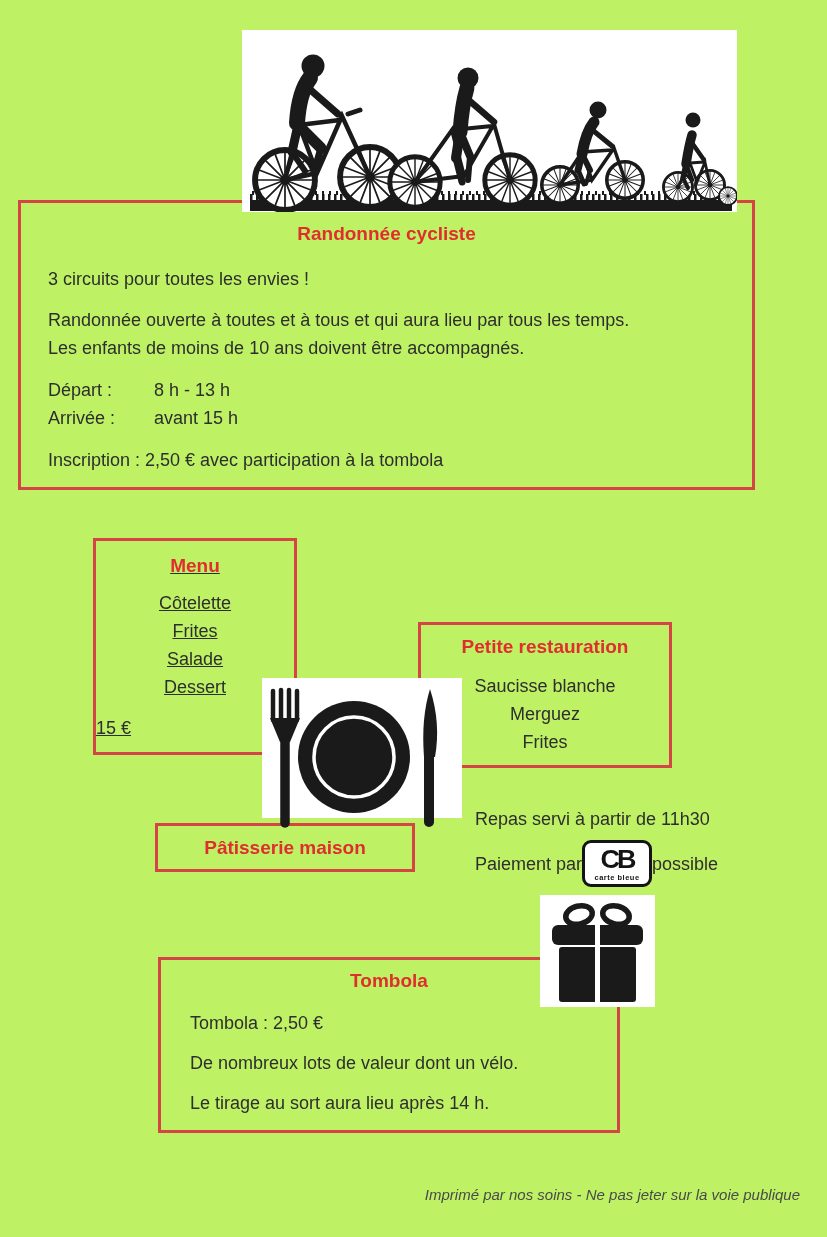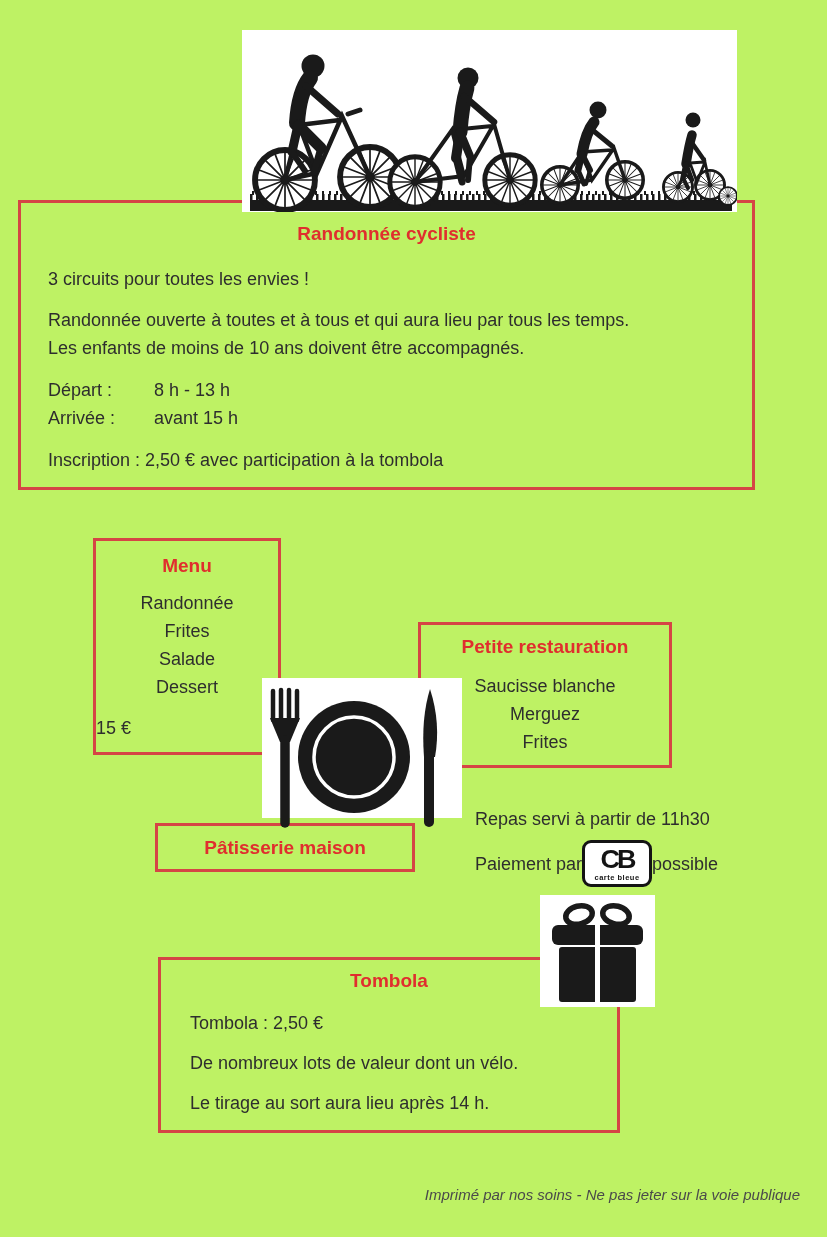--- a/index.html
+++ b/index.html
@@ -32,21 +32,21 @@
   .main-box .box-title { margin-top: 20px; }
   .main-inner { padding-left: 27px; padding-right: 16px; }
   .p-intro { margin-top: 20px; }
   .p-desc { margin-top: 13px; }
   .sched { margin-top: 14px; }
   .sched-row { display: flex; gap: 23px; }
   .sched-label { width: 83px; flex: 0 0 83px; }
   .p-inscription { margin-top: 14px; }
 
   
-  .menu-box { left: 93px; top: 538px; width: 188px; height: 217px; }
+  .menu-box { left: 93px; top: 538px; width: 204px; height: 217px; text-decoration: underline; }
   .menu-box .box-title { margin-top: 14px; }
   .menu-items { margin-top: 12px; text-align: center; }
   .menu-price { margin-top: 13px; }
 
   
   .petite-box { left: 418px; top: 622px; width: 254px; height: 146px; }
   .petite-box .box-title { margin-top: 11px; }
   .petite-items { margin-top: 14px; text-align: center; }
 
   
@@ -187,21 +187,21 @@
           <span>avant 15 h</span>
         </div>
       </div>
       <div class="body-text p-inscription">Inscription : 2,50 € avec participation à la tombola</div>
     </div>
   </div>
 
   <div class="redbox menu-box">
     <div class="box-title">Menu</div>
     <div class="menu-items">
-      <div class="body-text">Randonnée</div>
+      <div class="body-text">Côtelette</div>
       <div class="body-text">Frites</div>
       <div class="body-text">Salade</div>
       <div class="body-text">Dessert</div>
     </div>
     <div class="body-text menu-price">15 €</div>
   </div>
 
   <div class="redbox petite-box">
     <div class="box-title">Petite restauration</div>
     <div class="petite-items">

